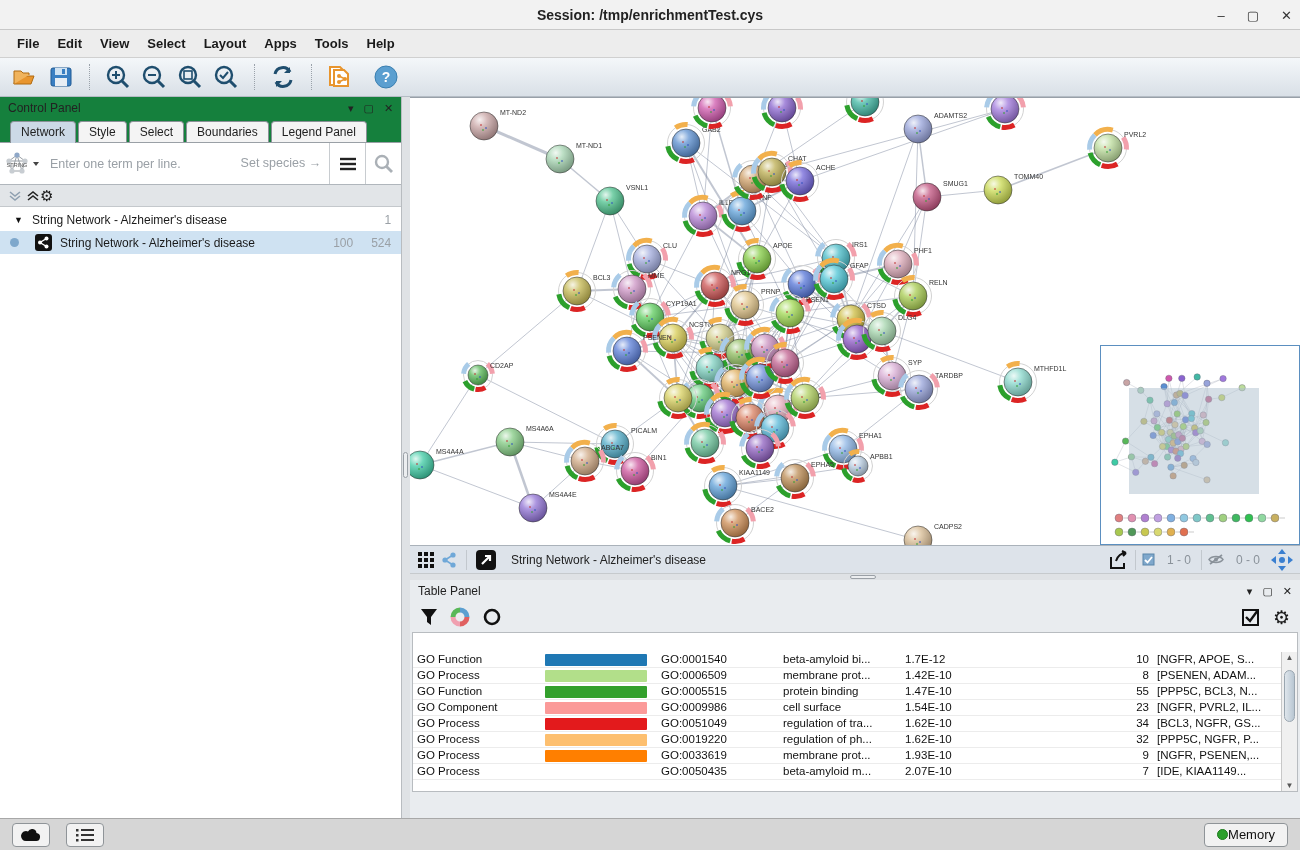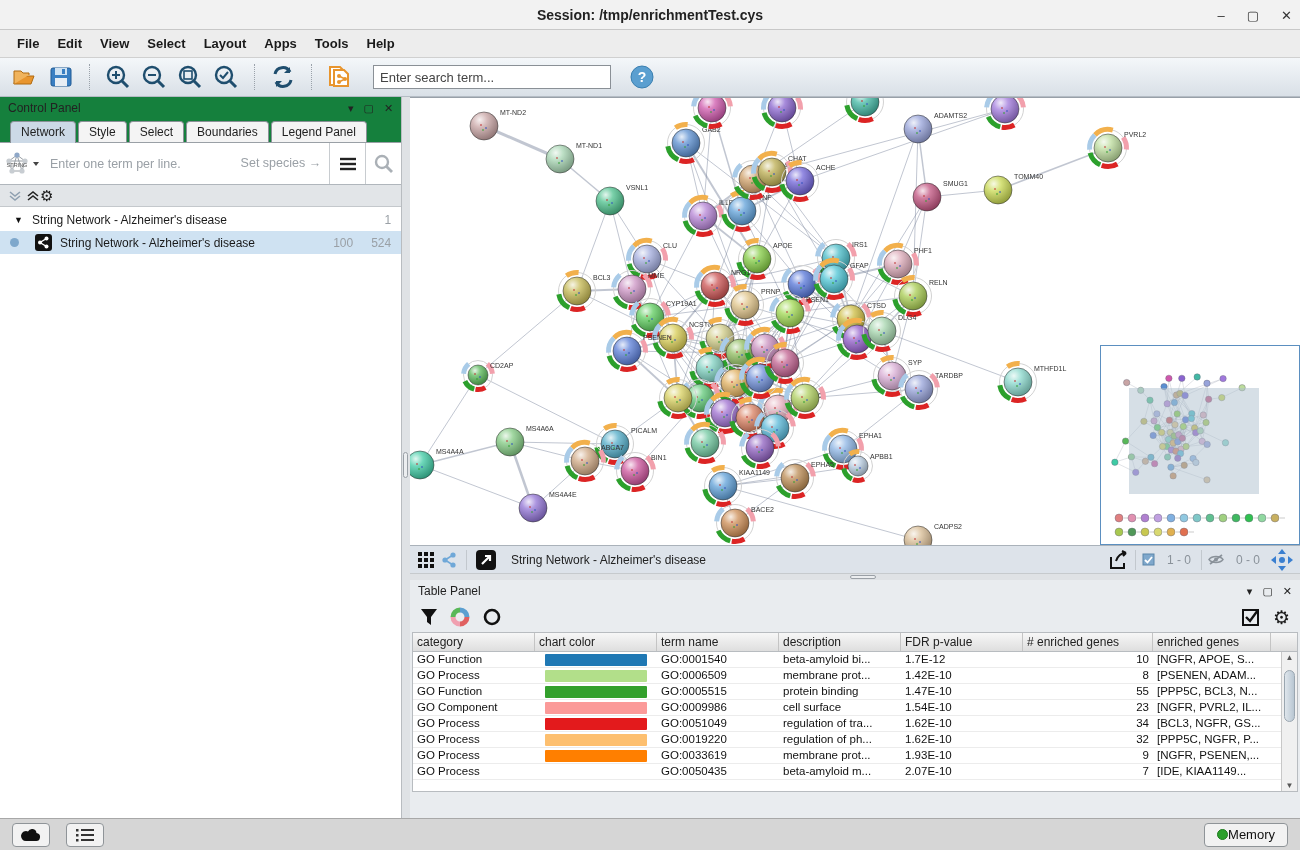--- a/index.html
+++ b/index.html
@@ -185,21 +185,20 @@
   <span class="tbicon">
     <svg width="28" height="26">
         <path d="M4 3 h10 l4 4 v14 h-14 z" fill="#fff" stroke="#e8952e" stroke-width="2"></path>
         <path d="M8 6 h10 l4 4 v12 h-14 z" fill="#fff" stroke="#e8952e" stroke-width="2"></path>
         <circle cx="13" cy="12" r="2" fill="#e8952e"></circle>
         <circle cx="19" cy="15" r="2" fill="#e8952e"></circle>
         <circle cx="13" cy="18" r="2" fill="#e8952e"></circle>
         <path d="M13 12 L19 15 L13 18" stroke="#e8952e" fill="none" stroke-width="1.5"></path>
       </svg>
   </span>
-  <input id="search-input" placeholder="Enter search term..." style="">
   <span class="tbicon" style="margin-left:10px;">
     <svg width="26" height="26">
         <circle cx="13" cy="13" r="11" fill="#5b9fd0" stroke="#3a7fb0"></circle>
         <text x="13" y="18" text-anchor="middle" font-size="14" font-weight="bold" fill="#fff">?</text>
       </svg>
   </span>
 </div>
 
 <div id="main">
 
@@ -1965,29 +1964,20 @@
           </svg>
         <span class="ppi">PPI Enrichment: 1.0E-16</span>
         <span class="spacer"></span>
         <svg width="20" height="20">
             <rect x="2" y="3" width="15" height="15" fill="none" stroke="#111" stroke-width="2"></rect>
             <path d="M5 10 l4 4 L17 3" stroke="#111" stroke-width="2.4" fill="none"></path>
           </svg>
         <span class="gear" style="font-size:19px;">⚙</span>
       </div>
       <div id="enrichment-table">
-        <div class="thead">
-            <div class="th c0">category</div>
-            <div class="th c1">chart color</div>
-            <div class="th c2">term name</div>
-            <div class="th c3">description</div>
-            <div class="th c4">FDR p-value</div>
-            <div class="th c5"># enriched genes</div>
-            <div class="th c6">enriched genes</div>
-          </div>
         <div class="tbody">
             <div class="tr">
               <div class="td c0">GO Function</div>
               <div class="td c1" style="display: flex;">
                 <div class="chip" style="background: rgb(31, 120, 180);"></div>
               </div>
               <div class="td c2">GO:0001540</div>
               <div class="td c3">beta-amyloid bi...</div>
               <div class="td c4">1.7E-12</div>
               <div class="td c5 num">10</div>

